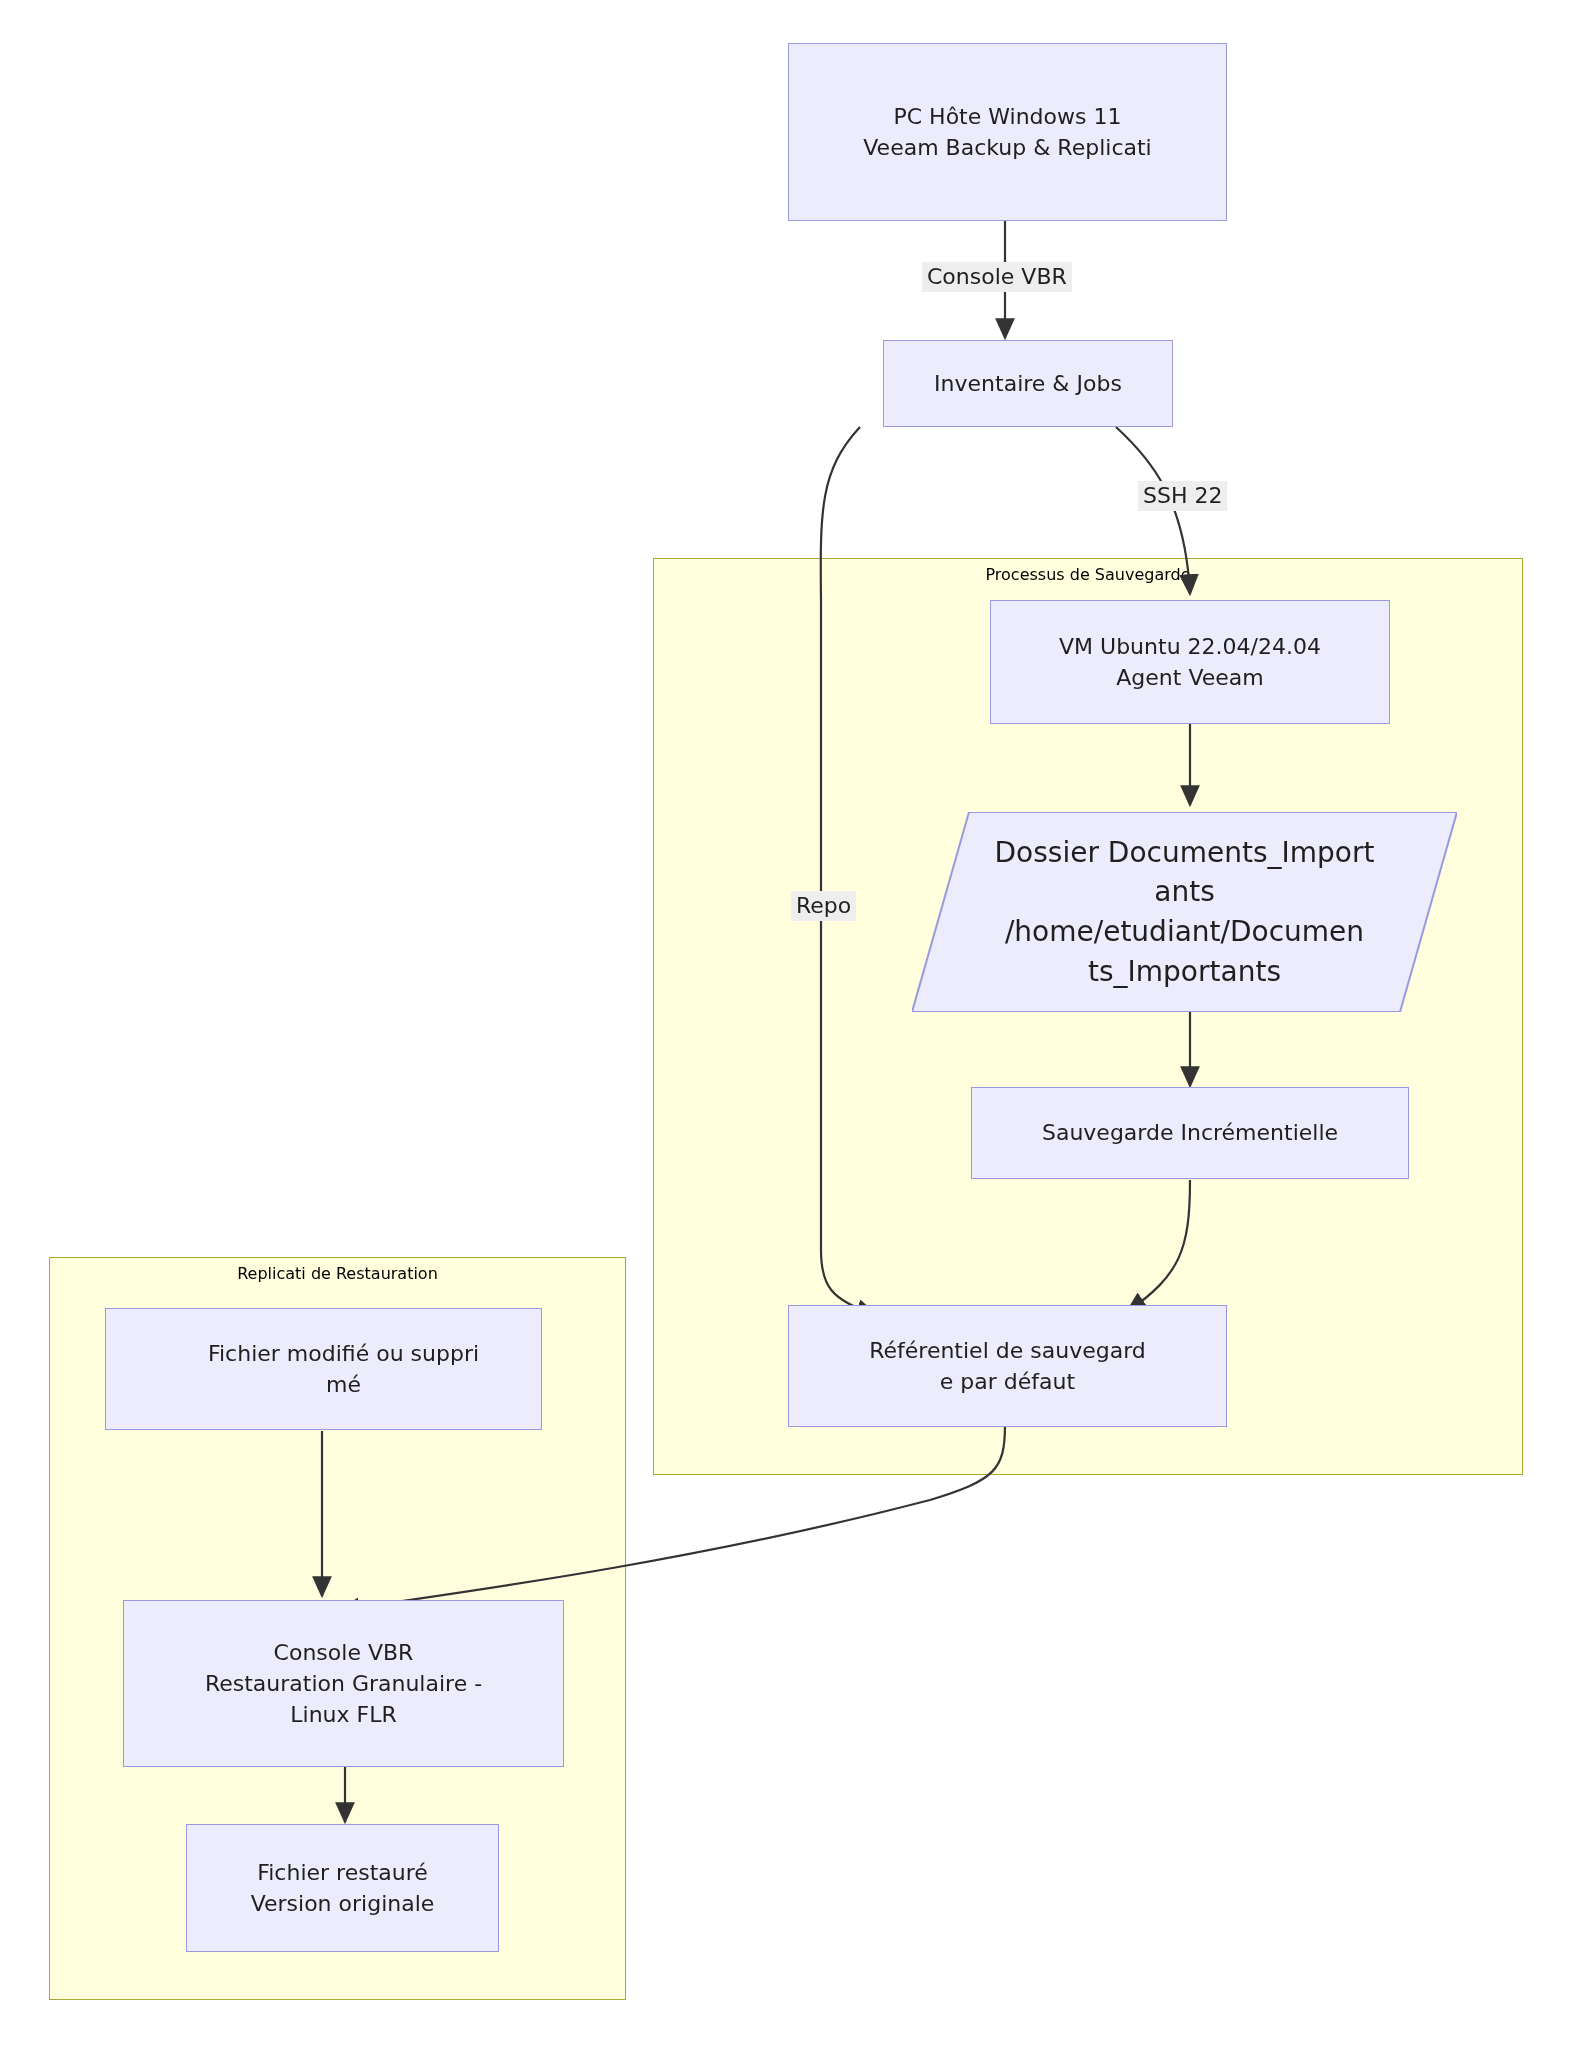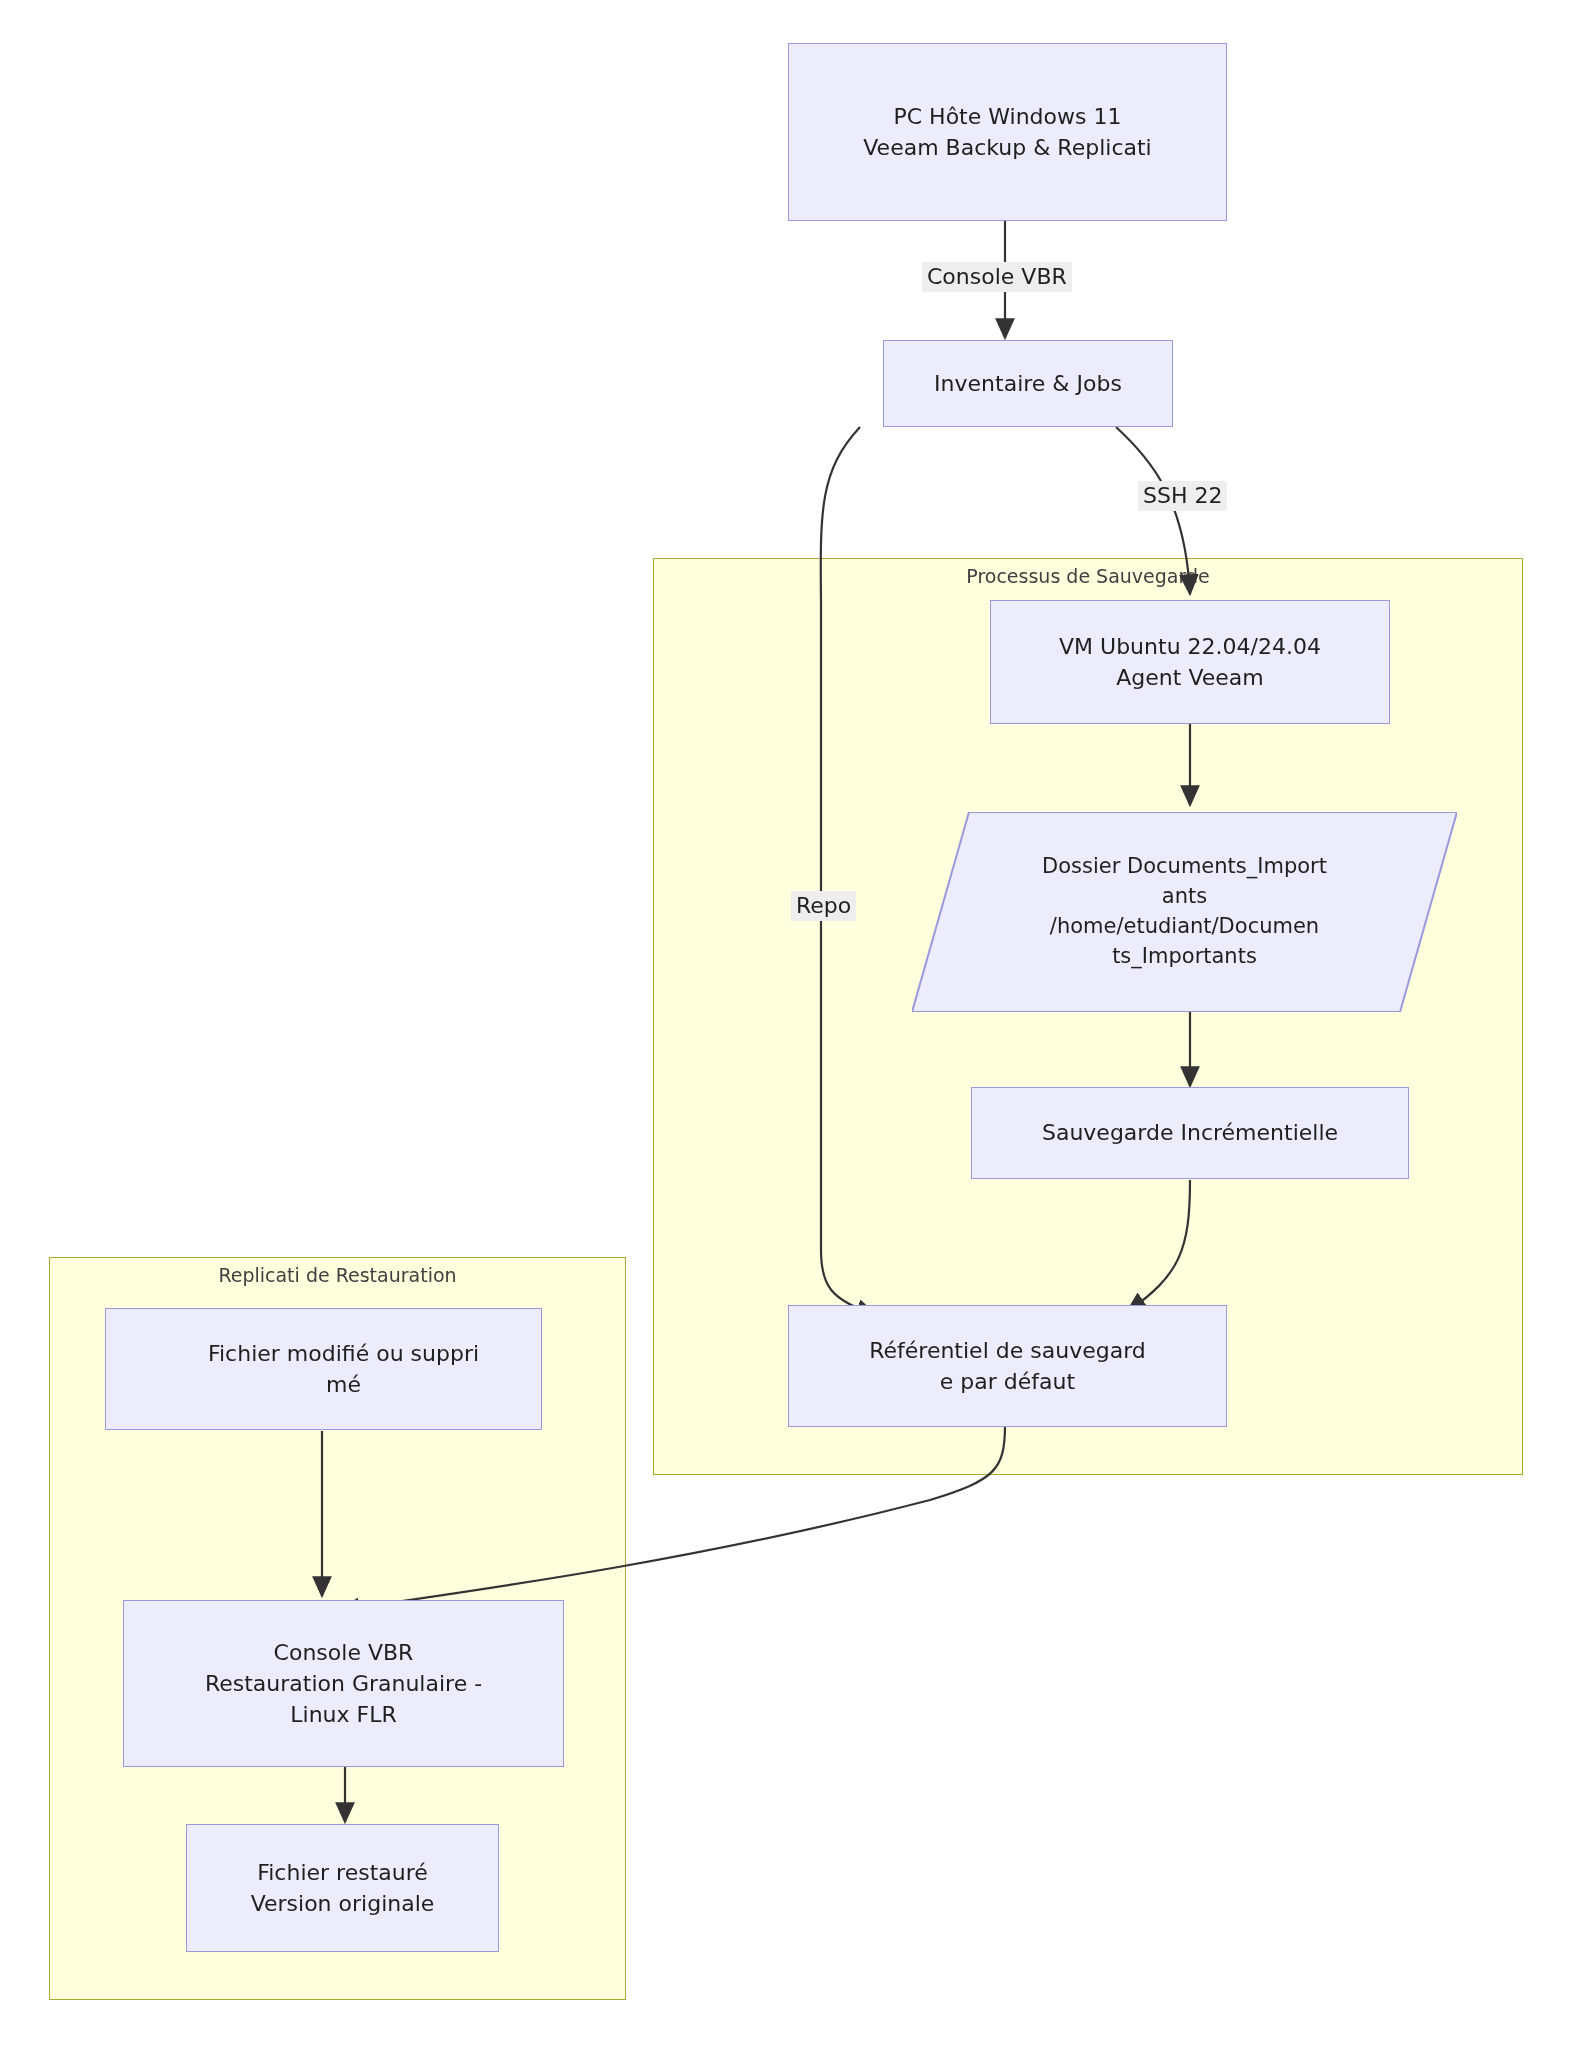--- a/index.html
+++ b/index.html
@@ -11,22 +11,22 @@
   svg.layer{position:absolute;left:0;top:0;width:1569px;height:2048px;pointer-events:none;}
 
   .cluster{
     position:absolute;
     background:#ffffde;
     border:1.4px solid #aaaa33;
     box-sizing:border-box;
   }
   .cluster-title{
     position:absolute;
-    font-size:19px;
-    color:#404040;
+    font-size:16px;
+    color:#000000;
     white-space:nowrap;
     text-align:center;
   }
 
   .node{
     position:absolute;
     background:#ececfd;
     border:1.4px solid #9999e0;
     box-sizing:border-box;
     display:flex;
@@ -38,21 +38,21 @@
     text-align:center;
   }
   .node .label{display:block;width:100%;}
   .node .label span{display:block;}
 
   .para-wrap{position:absolute;}
   .para-shape{position:absolute;left:0;top:0;width:100%;height:100%;}
   .para-text{
     position:absolute;left:0;top:0;width:100%;height:100%;
     display:flex;align-items:center;justify-content:center;
-    color:#1f1f1f;font-size:21px;line-height:1.42;text-align:center;
+    color:#1f1f1f;font-size:28px;line-height:1.42;text-align:center;
   }
   .para-text .label span{display:block;}
 
   .elabel{
     position:absolute;
     background:#eeeeee;
     color:#1f1f1f;
     font-size:22px;
     line-height:1.2;
     padding:2px 5px;

